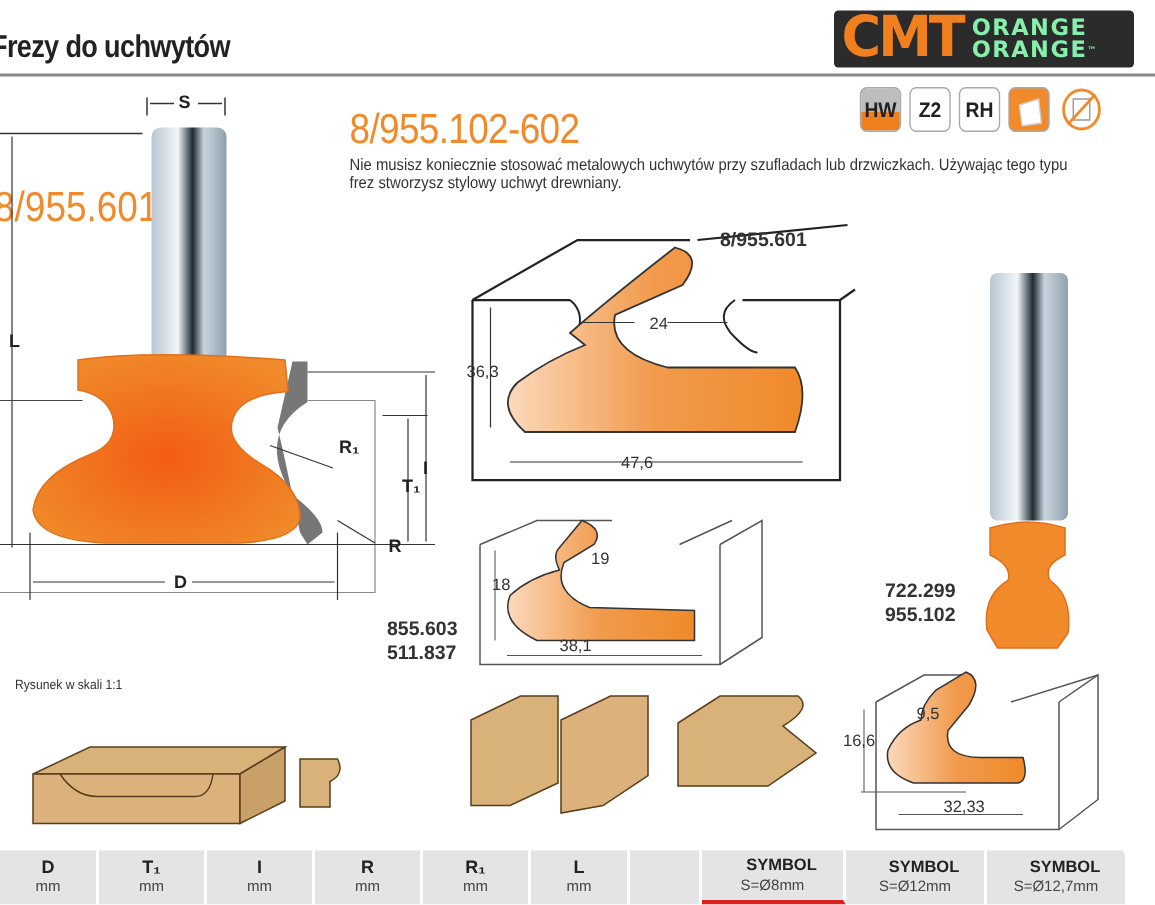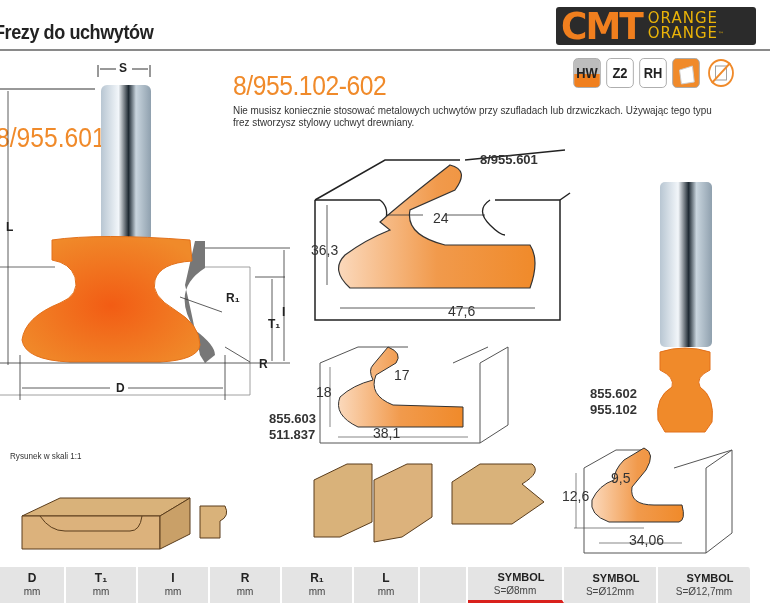--- a/index.html
+++ b/index.html
@@ -4,36 +4,36 @@
 <style>
   * { box-sizing: border-box; margin: 0; padding: 0; }
   html, body { width: 770px; height: 603px; overflow: hidden; background: #ffffff; }
   body { position: relative; font-family: "Liberation Sans", "DejaVu Sans", sans-serif; color: #333; }
 
   .page-title { position: absolute; left: -6px; top: 20px; font-size: 21px; font-weight: bold; color: #222; letter-spacing: -0.5px; transform: scaleX(0.86); transform-origin: left; white-space: nowrap; }
   .title-rule { position: absolute; left: 0; top: 49px; width: 770px; height: 2px; background: #8a8a8a; }
 
   .logo { position: absolute; left: 556px; top: 7px; width: 200px; height: 38px; background: #2b2b2b; border-radius: 3px; display: flex; align-items: center; }
   .logo-cmt { font-family: "DejaVu Sans", sans-serif; font-weight: bold; font-size: 36px; color: #f07f1e; letter-spacing: -2px; margin-left: 5px; line-height: 38px; transform: scaleY(1.05); }
-  .logo-tag { margin-left: 6px; font-family: "DejaVu Sans", sans-serif; font-weight: normal; color: #eab308; font-size: 15px; line-height: 15px; letter-spacing: 1px; }
+  .logo-tag { margin-left: 6px; font-family: "DejaVu Sans", sans-serif; font-weight: bold; color: #86efac; font-size: 15px; line-height: 15px; letter-spacing: 1px; }
 
   .badges { position: absolute; left: 572px; top: 58px; display: flex; gap: 3px; justify-content: center; }
   .badge { width: 30px; height: 30px; border: 1px solid #aaa; border-radius: 5px; font-size: 14px; font-weight: bold; color: #222; display: flex; align-items: center; justify-content: center; font-family: "Liberation Sans", sans-serif; transform: scaleX(0.92); }
   .badge.hw { background: linear-gradient(#bdbdbd 0 55%, #f07f1e 55% 100%); }
   .badge.plain { background: #fff; }
   .badge.orange { background: #f08a2a; }
   .badge.noicon { border: none; width: 34px; }
 
   .product-code { position: absolute; left: 233px; top: 70px; font-size: 28px; color: #f08a2a; letter-spacing: -0.5px; transform: scaleX(0.88); transform-origin: left; white-space: nowrap; }
   .description { position: absolute; left: 233px; top: 104px; width: 540px; font-size: 11px; line-height: 12px; color: #333; transform: scaleX(0.9); transform-origin: left; }
 
   .big-code { position: absolute; left: -4px; top: 122px; font-size: 28px; color: #f08a2a; transform: scaleX(0.88); transform-origin: left; white-space: nowrap; }
 
   .label { position: absolute; font-size: 12px; color: #222; font-weight: bold; white-space: nowrap; }
-  .dim { position: absolute; font-size: 14px; color: #333; white-space: nowrap; }
+  .dim { position: absolute; font-size: 11px; color: #333; white-space: nowrap; }
   .code-label { position: absolute; font-size: 13px; font-weight: bold; color: #333; line-height: 16px; white-space: nowrap; }
 
   svg { position: absolute; overflow: visible; }
 
   .scale-note { position: absolute; left: 10px; top: 451px; font-size: 9px; color: #333; transform: scaleX(0.9); transform-origin: left; }
 
   .spec-table { position: absolute; left: 0; top: 567px; width: 770px; height: 36px; display: flex; }
   .spec-cell { height: 36px; background: #e4e4e4; border-right: 2px solid #fff; text-align: center; display: flex; flex-direction: column; justify-content: center; }
   .spec-cell .h { font-size: 12px; font-weight: bold; color: #222; line-height: 13px; }
   .spec-cell .u { font-size: 10px; color: #444; line-height: 13px; }
@@ -143,61 +143,61 @@
   <line x1="190" y1="40" x2="255" y2="40" stroke="#222" stroke-width="1.5"></line>
   <path d="M145 5 Q165 10 150 30 L105 50 Q100 75 140 85 L225 85 Q235 100 225 128 L45 128 Q25 110 40 95 Q60 80 85 70 L75 62 Q100 40 145 5 Z" fill="url(#profg)" stroke="#333" stroke-width="1.2"></path>
   <line x1="22" y1="45" x2="22" y2="125" stroke="#333" stroke-width="0.8"></line>
   <line x1="35" y1="148" x2="230" y2="148" stroke="#333" stroke-width="0.8"></line>
   <line x1="82" y1="55" x2="118" y2="55" stroke="#333" stroke-width="0.8"></line>
   <line x1="140" y1="55" x2="180" y2="55" stroke="#333" stroke-width="0.8"></line>
   <line x1="160" y1="0" x2="260" y2="-10" stroke="#222" stroke-width="1.5"></line>
 </svg>
 <span class="code-label" style="left:480px;top:152px">8/955.601</span>
 <span class="dim" style="left:311px;top:242px">36,3</span>
-<span class="dim" style="left:448px;top:303px">47,6</span>
+<span class="dim" style="left:414px;top:303px">47,6</span>
 <span class="dim" style="left:433px;top:210px">24</span>
 
 <svg style="left:318px;top:345px" width="190" height="100">
   <polyline points="2,18 2,98 162,98 162,18" fill="none" stroke="#555" stroke-width="1"></polyline>
   <polyline points="2,18 40,2 90,2" fill="none" stroke="#555" stroke-width="1"></polyline>
   <polyline points="162,18 190,2 190,80 162,98" fill="none" stroke="#555" stroke-width="1"></polyline>
   <polyline points="135,18 170,2" fill="none" stroke="#555" stroke-width="1"></polyline>
   <path d="M70 2 Q85 8 78 18 L58 30 Q50 50 75 60 L145 62 L145 82 L40 82 Q15 70 22 52 Q35 40 55 35 Q50 25 55 20 Z" fill="url(#profg)" stroke="#333" stroke-width="1"></path>
   <line x1="12" y1="22" x2="12" y2="82" stroke="#555" stroke-width="0.7"></line>
   <line x1="20" y1="92" x2="150" y2="92" stroke="#555" stroke-width="0.7"></line>
 </svg>
-<span class="dim" style="left:316px;top:384px">18</span>
+<span class="dim" style="left:328px;top:384px">18</span>
 <span class="dim" style="left:373px;top:425px">38,1</span>
-<span class="dim" style="left:394px;top:367px">17</span>
-<div class="code-label" style="left:269px;top:411px">
+<span class="dim" style="left:394px;top:367px">19</span>
+<div class="code-label" style="left:258px;top:411px">
   <div>855.603</div>
   <div>511.837</div>
 </div>
 
 <svg style="left:650px;top:182px" width="70" height="260">
   <rect x="10" y="0" width="52" height="165" rx="5" fill="url(#chrome)"></rect>
   <path d="M10 170 Q35 162 60 170 L60 188 Q45 195 50 205 Q65 215 62 240 L55 250 L15 250 L8 238 Q5 215 22 205 Q25 195 10 188 Z" fill="#f08a2a" stroke="#e2701a"></path>
 </svg>
 <div class="code-label" style="left:590px;top:386px">
-  <div>855.602</div>
+  <div>722.299</div>
   <div>955.102</div>
 </div>
 
 <svg style="left:584px;top:445px" width="160" height="108">
   <polyline points="0,23 0,108 122,108 122,23" fill="none" stroke="#555" stroke-width="1"></polyline>
   <polyline points="0,23 32,5 62,5" fill="none" stroke="#555" stroke-width="1"></polyline>
   <polyline points="122,23 148,5 148,88 122,108" fill="none" stroke="#555" stroke-width="1"></polyline>
   <polyline points="90,23 148,5" fill="none" stroke="#555" stroke-width="1"></polyline>
   <path d="M60 3 Q72 8 62 25 L48 42 Q45 60 70 60 L98 60 Q102 75 95 77 L25 77 Q5 70 8 55 Q15 40 30 35 Q30 25 40 15 Z" fill="url(#profg)" stroke="#333" stroke-width="1"></path>
   <line x1="-8" y1="28" x2="-8" y2="83" stroke="#555" stroke-width="0.7"></line>
   <line x1="-10" y1="83" x2="60" y2="83" stroke="#555" stroke-width="0.7"></line>
   <line x1="15" y1="98" x2="98" y2="98" stroke="#555" stroke-width="0.7"></line>
 </svg>
-<span class="dim" style="left:562px;top:488px">12,6</span>
-<span class="dim" style="left:629px;top:532px">34,06</span>
+<span class="dim" style="left:562px;top:488px">16,6</span>
+<span class="dim" style="left:629px;top:532px">32,33</span>
 <span class="dim" style="left:611px;top:470px">9,5</span>
 
 <div class="scale-note">Rysunek w skali 1:1</div>
 
 <svg style="left:20px;top:496px" width="200" height="55">
   <path d="M2 20 L40 2 L170 2 L140 20 Z" fill="#d9b27a" stroke="#5a3d1c"></path>
   <path d="M2 20 L140 20 L140 53 L2 53 Z" fill="#dcb27c" stroke="#5a3d1c"></path>
   <path d="M140 20 L170 2 L170 38 L140 53 Z" fill="#c9a068" stroke="#5a3d1c"></path>
   <path d="M20 20 Q30 35 45 35 L110 35 Q120 35 122 20" fill="none" stroke="#5a3d1c"></path>
   <path d="M180 10 L205 10 Q210 20 200 25 L200 42 L180 42 Z" fill="#d9b27a" stroke="#5a3d1c"></path>

